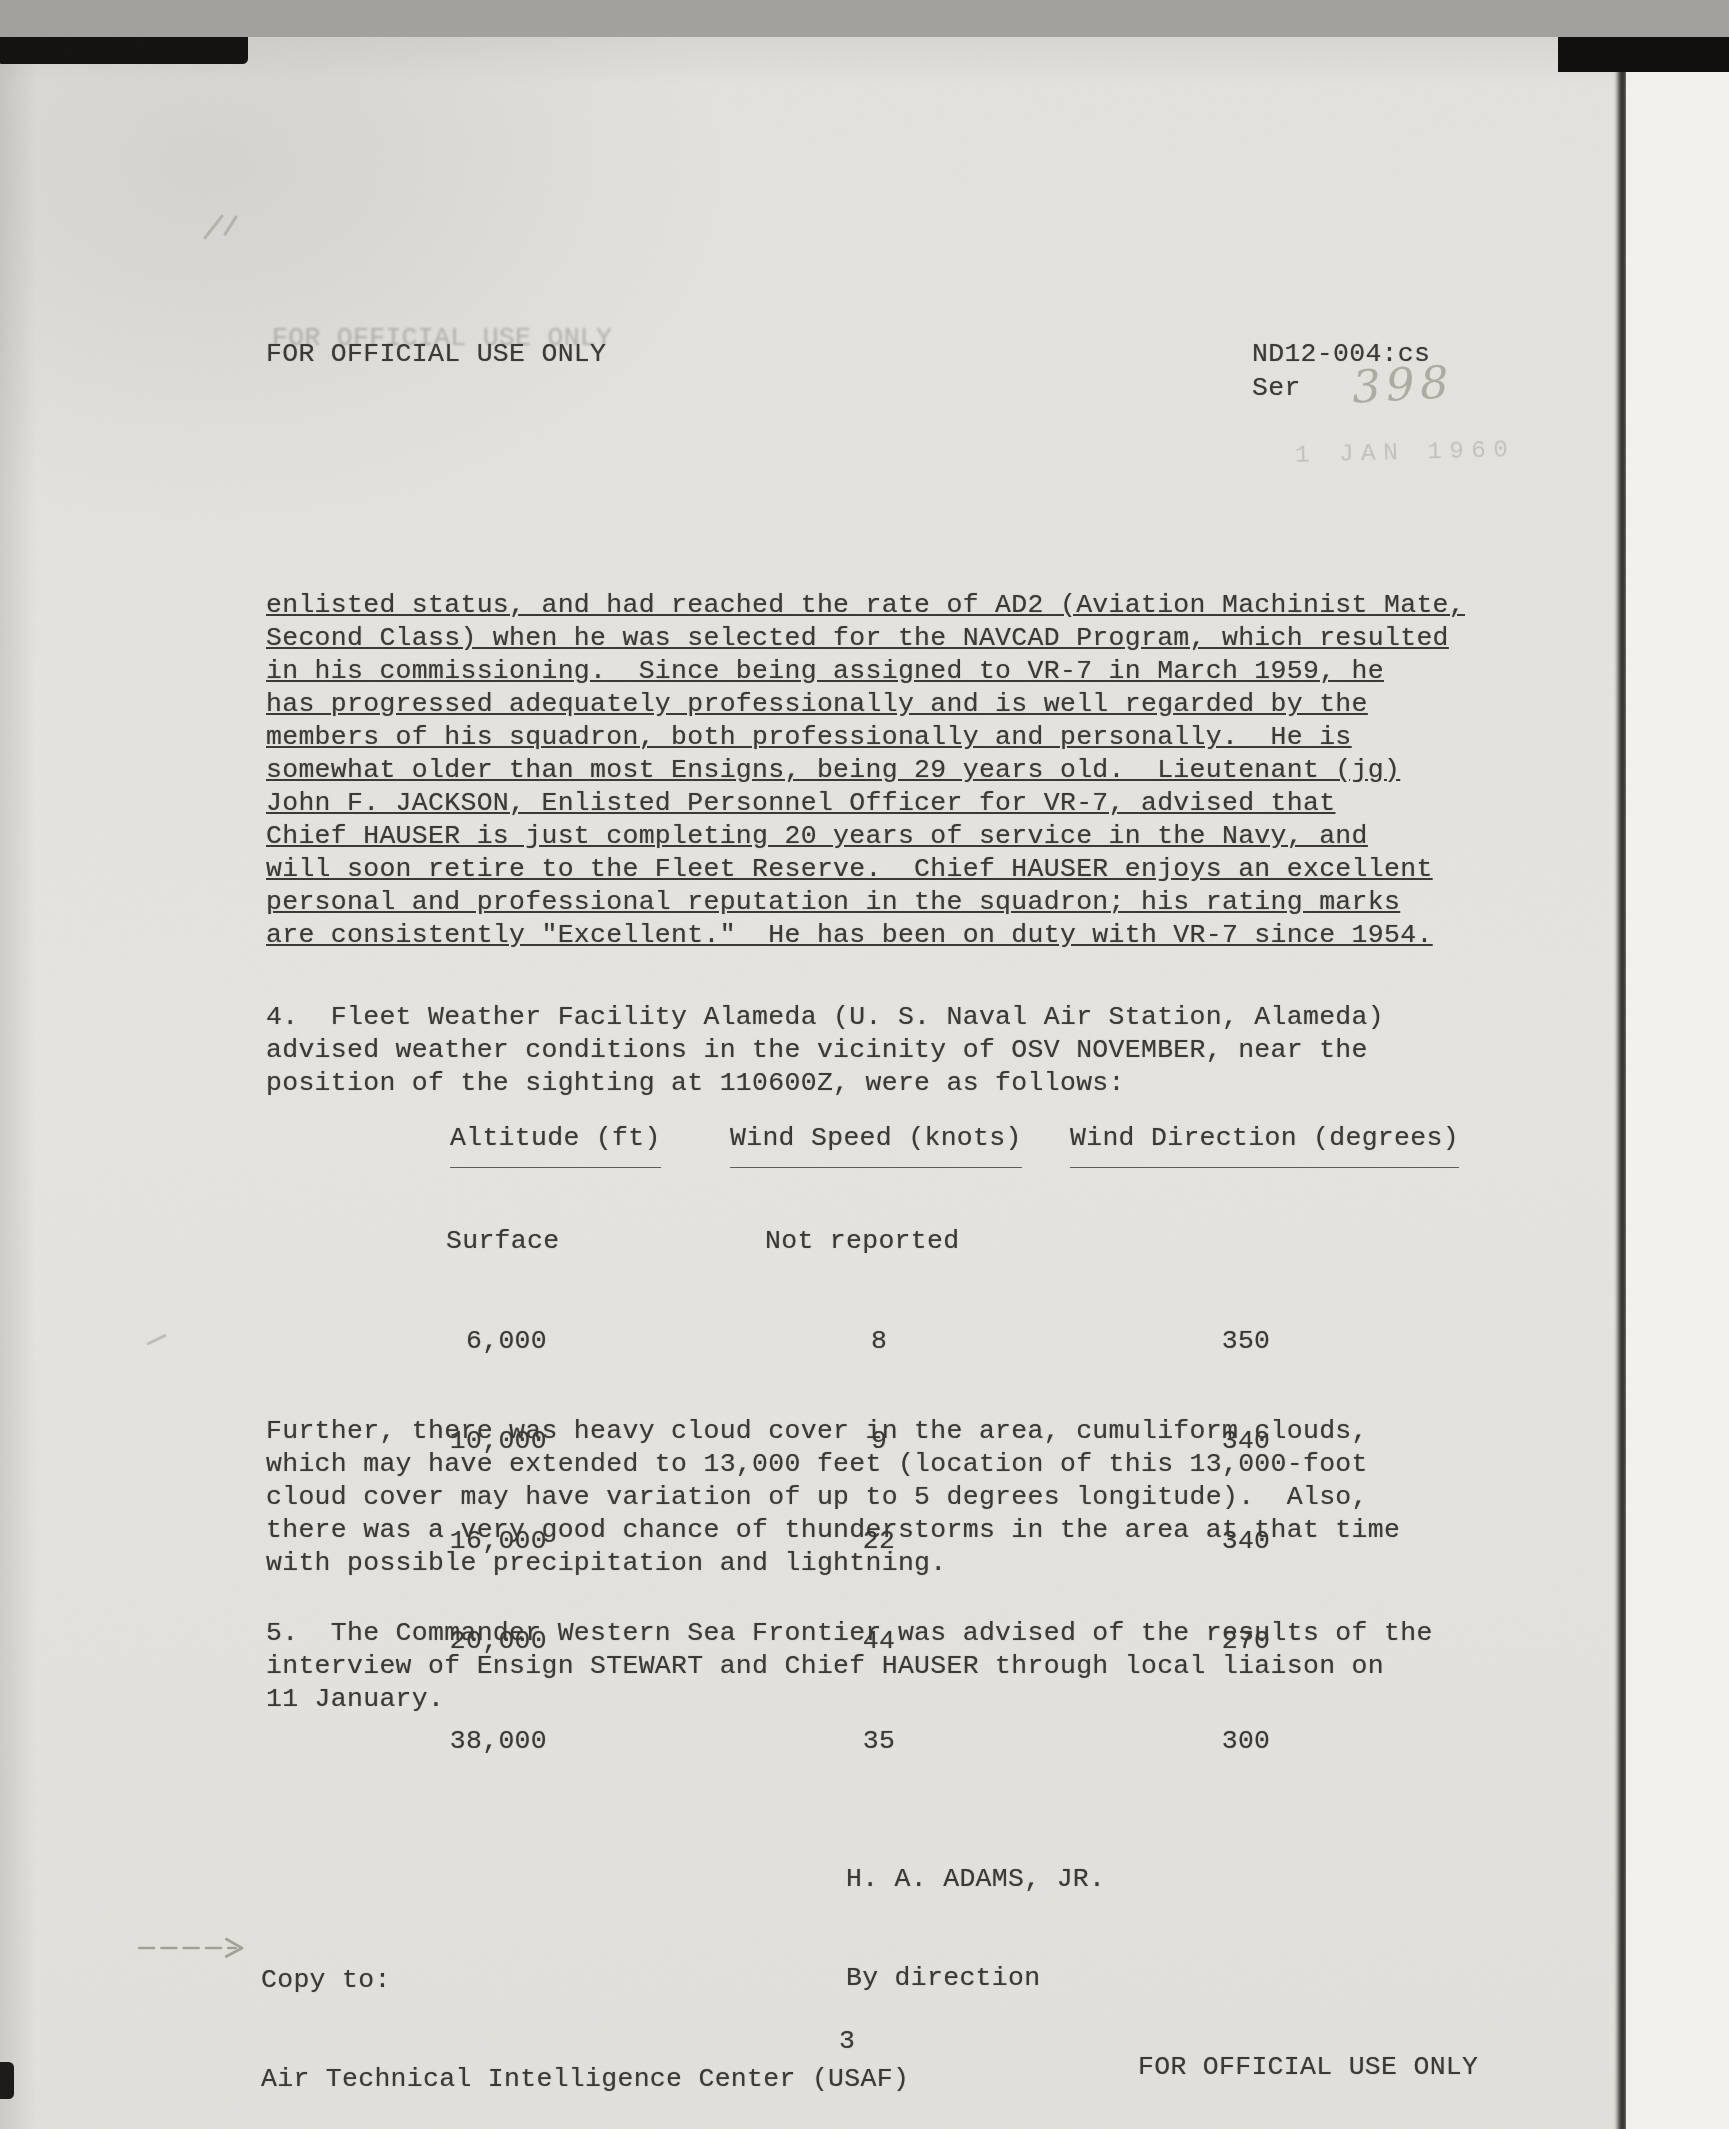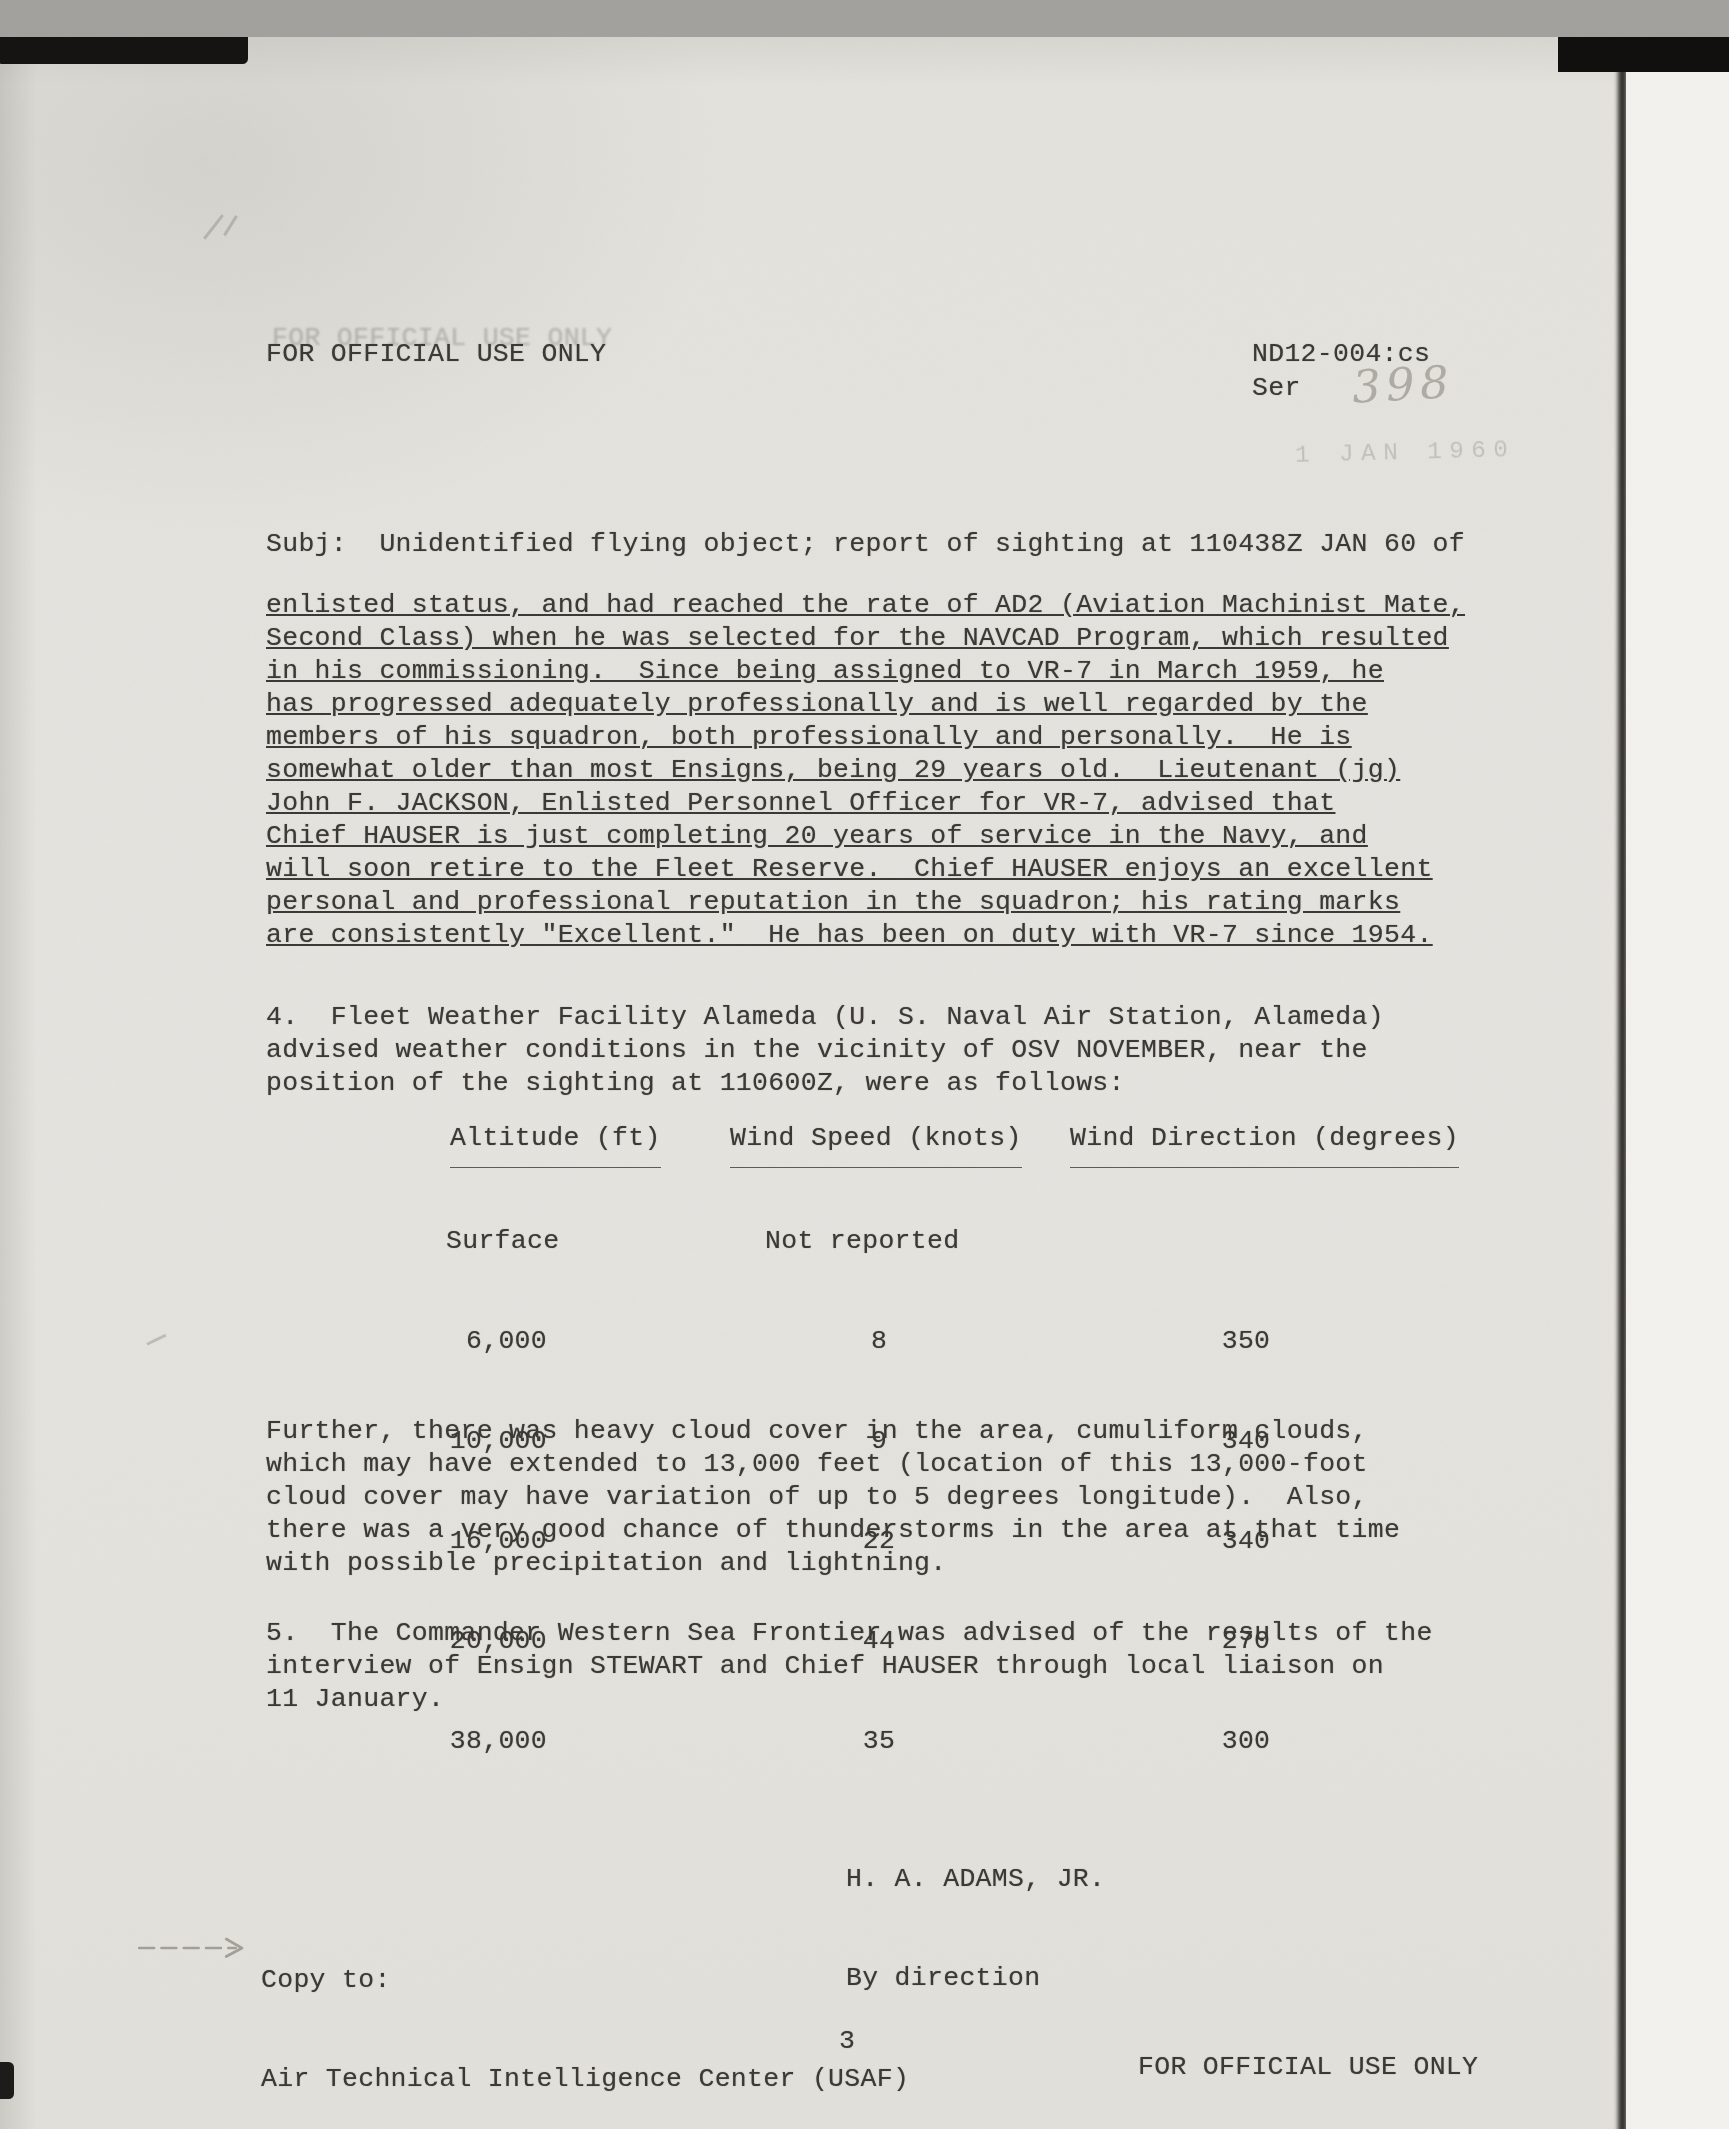--- a/index.html
+++ b/index.html
@@ -94,21 +94,20 @@
   <div class="stray s3"></div>
 
   <div class="txt abs ghost" style="left:272px; top:285px;">FOR OFFICIAL USE ONLY</div>
   <div class="txt abs" style="left:266px; top:301px;">FOR OFFICIAL USE ONLY</div>
 
   <div class="txt abs" style="left:1252px; top:301px;">ND12-004:cs</div>
   <div class="txt abs" style="left:1252px; top:335px;">Ser</div>
   <div class="abs handwritten" style="left:1352px; top:321px;">398</div>
   <div class="abs stamp" style="left:1295px; top:402px;">1 JAN 1960</div>
 
-  <div class="txt abs" style="left:266px; top:491px;">Subj:  Unidentified flying object; report of sighting at 110438Z JAN 60 of</div>
 
   <div class="txt abs" style="left:266px; top:552px;text-decoration:underline;">enlisted status, and had reached the rate of AD2 (Aviation Machinist Mate,
 Second Class) when he was selected for the NAVCAD Program, which resulted
 in his commissioning.  Since being assigned to VR-7 in March 1959, he
 has progressed adequately professionally and is well regarded by the
 members of his squadron, both professionally and personally.  He is
 somewhat older than most Ensigns, being 29 years old.  Lieutenant (jg)
 John F. JACKSON, Enlisted Personnel Officer for VR-7, advised that
 Chief HAUSER is just completing 20 years of service in the Navy, and
 will soon retire to the Fleet Reserve.  Chief HAUSER enjoys an excellent

